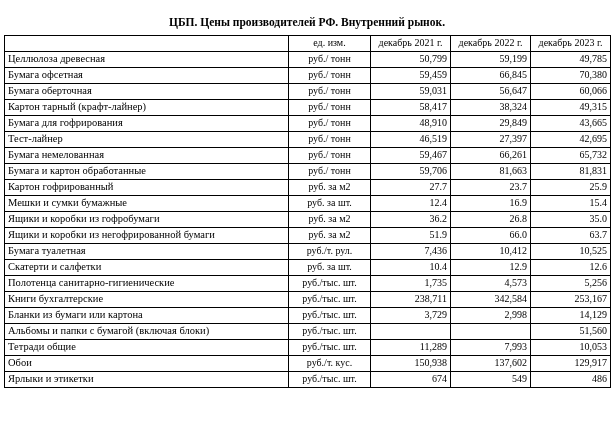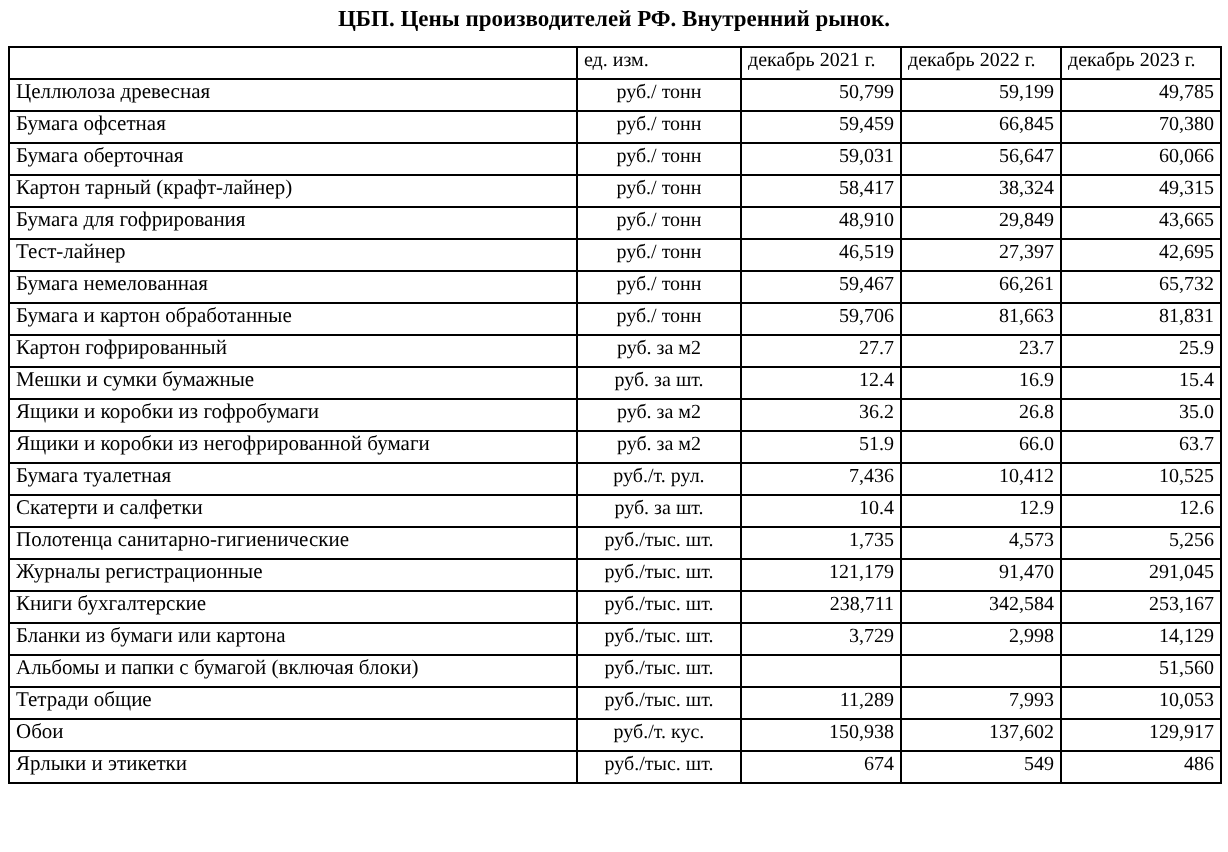--- a/index.html
+++ b/index.html
@@ -18,21 +18,21 @@
     width: 614px;
     height: 426px;
     box-sizing: border-box;
     position: relative;
   }
   .title {
     text-align: center;
     font-family: "Liberation Serif", serif;
     font-size: 11.5px;
     font-weight: bold;
-    padding: 4px 0 5px 0;
+    padding: 16px 0 5px 0;
     line-height: 1.2;
   }
   table.data {
     border-collapse: collapse;
     table-layout: fixed;
     width: 606px;
     margin: 0 4px;
     font-size: 10px;
   }
   table.data td, table.data th {
@@ -41,21 +41,21 @@
     height: 15px;
     line-height: 14px;
     vertical-align: middle;
     overflow: hidden;
     white-space: nowrap;
   }
   th.h-blank {
     border: none;
   }
   th.h-cell {
-    text-align: left;
+    text-align: center;
     font-weight: normal;
     font-size: 10px;
     vertical-align: bottom;
     padding-bottom: 2px;
     line-height: 12px;
     height: 34px;
     white-space: normal;
   }
   td.name {
     text-align: left;
@@ -201,27 +201,20 @@
           <td class="val">12.6</td>
         </tr>
         <tr>
           <td class="name">Полотенца санитарно-гигиенические</td>
           <td class="unit">руб./тыс. шт.</td>
           <td class="val">1,735</td>
           <td class="val">4,573</td>
           <td class="val">5,256</td>
         </tr>
         <tr>
-          <td class="name">Журналы регистрационные</td>
-          <td class="unit">руб./тыс. шт.</td>
-          <td class="val">121,179</td>
-          <td class="val">91,470</td>
-          <td class="val">291,045</td>
-        </tr>
-        <tr>
           <td class="name">Книги бухгалтерские</td>
           <td class="unit">руб./тыс. шт.</td>
           <td class="val">238,711</td>
           <td class="val">342,584</td>
           <td class="val">253,167</td>
         </tr>
         <tr>
           <td class="name">Бланки из бумаги или картона</td>
           <td class="unit">руб./тыс. шт.</td>
           <td class="val">3,729</td>

